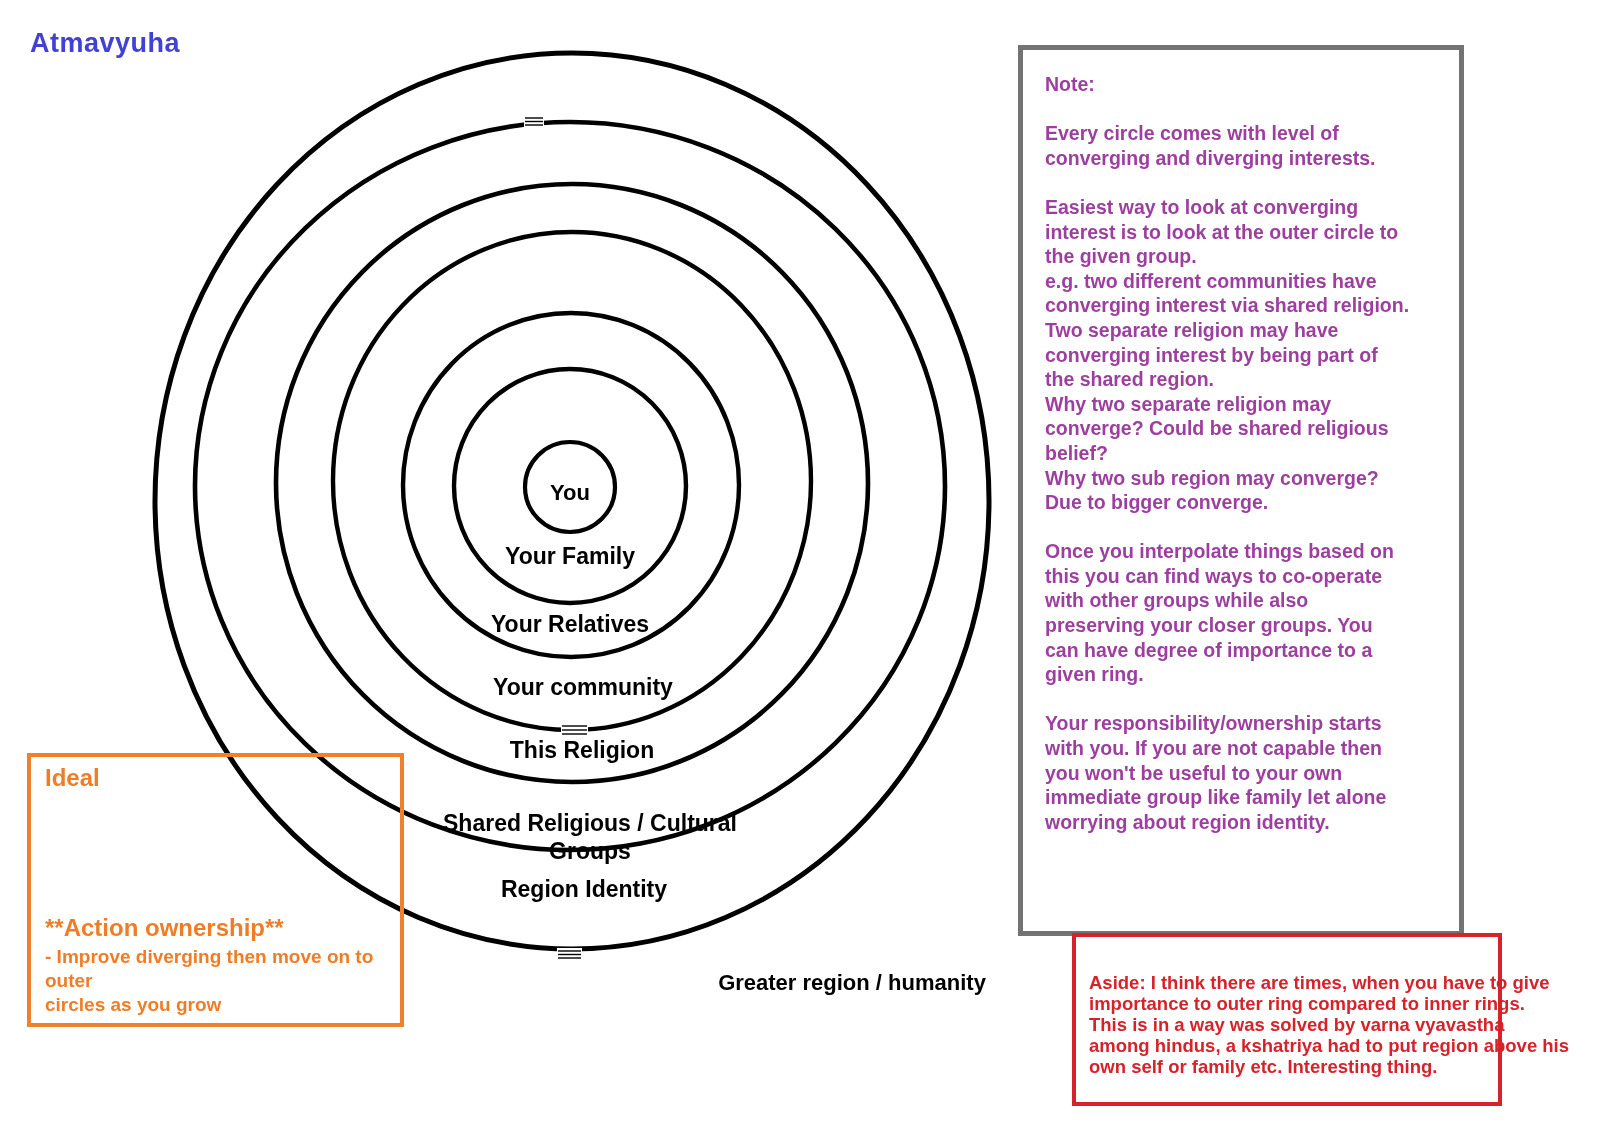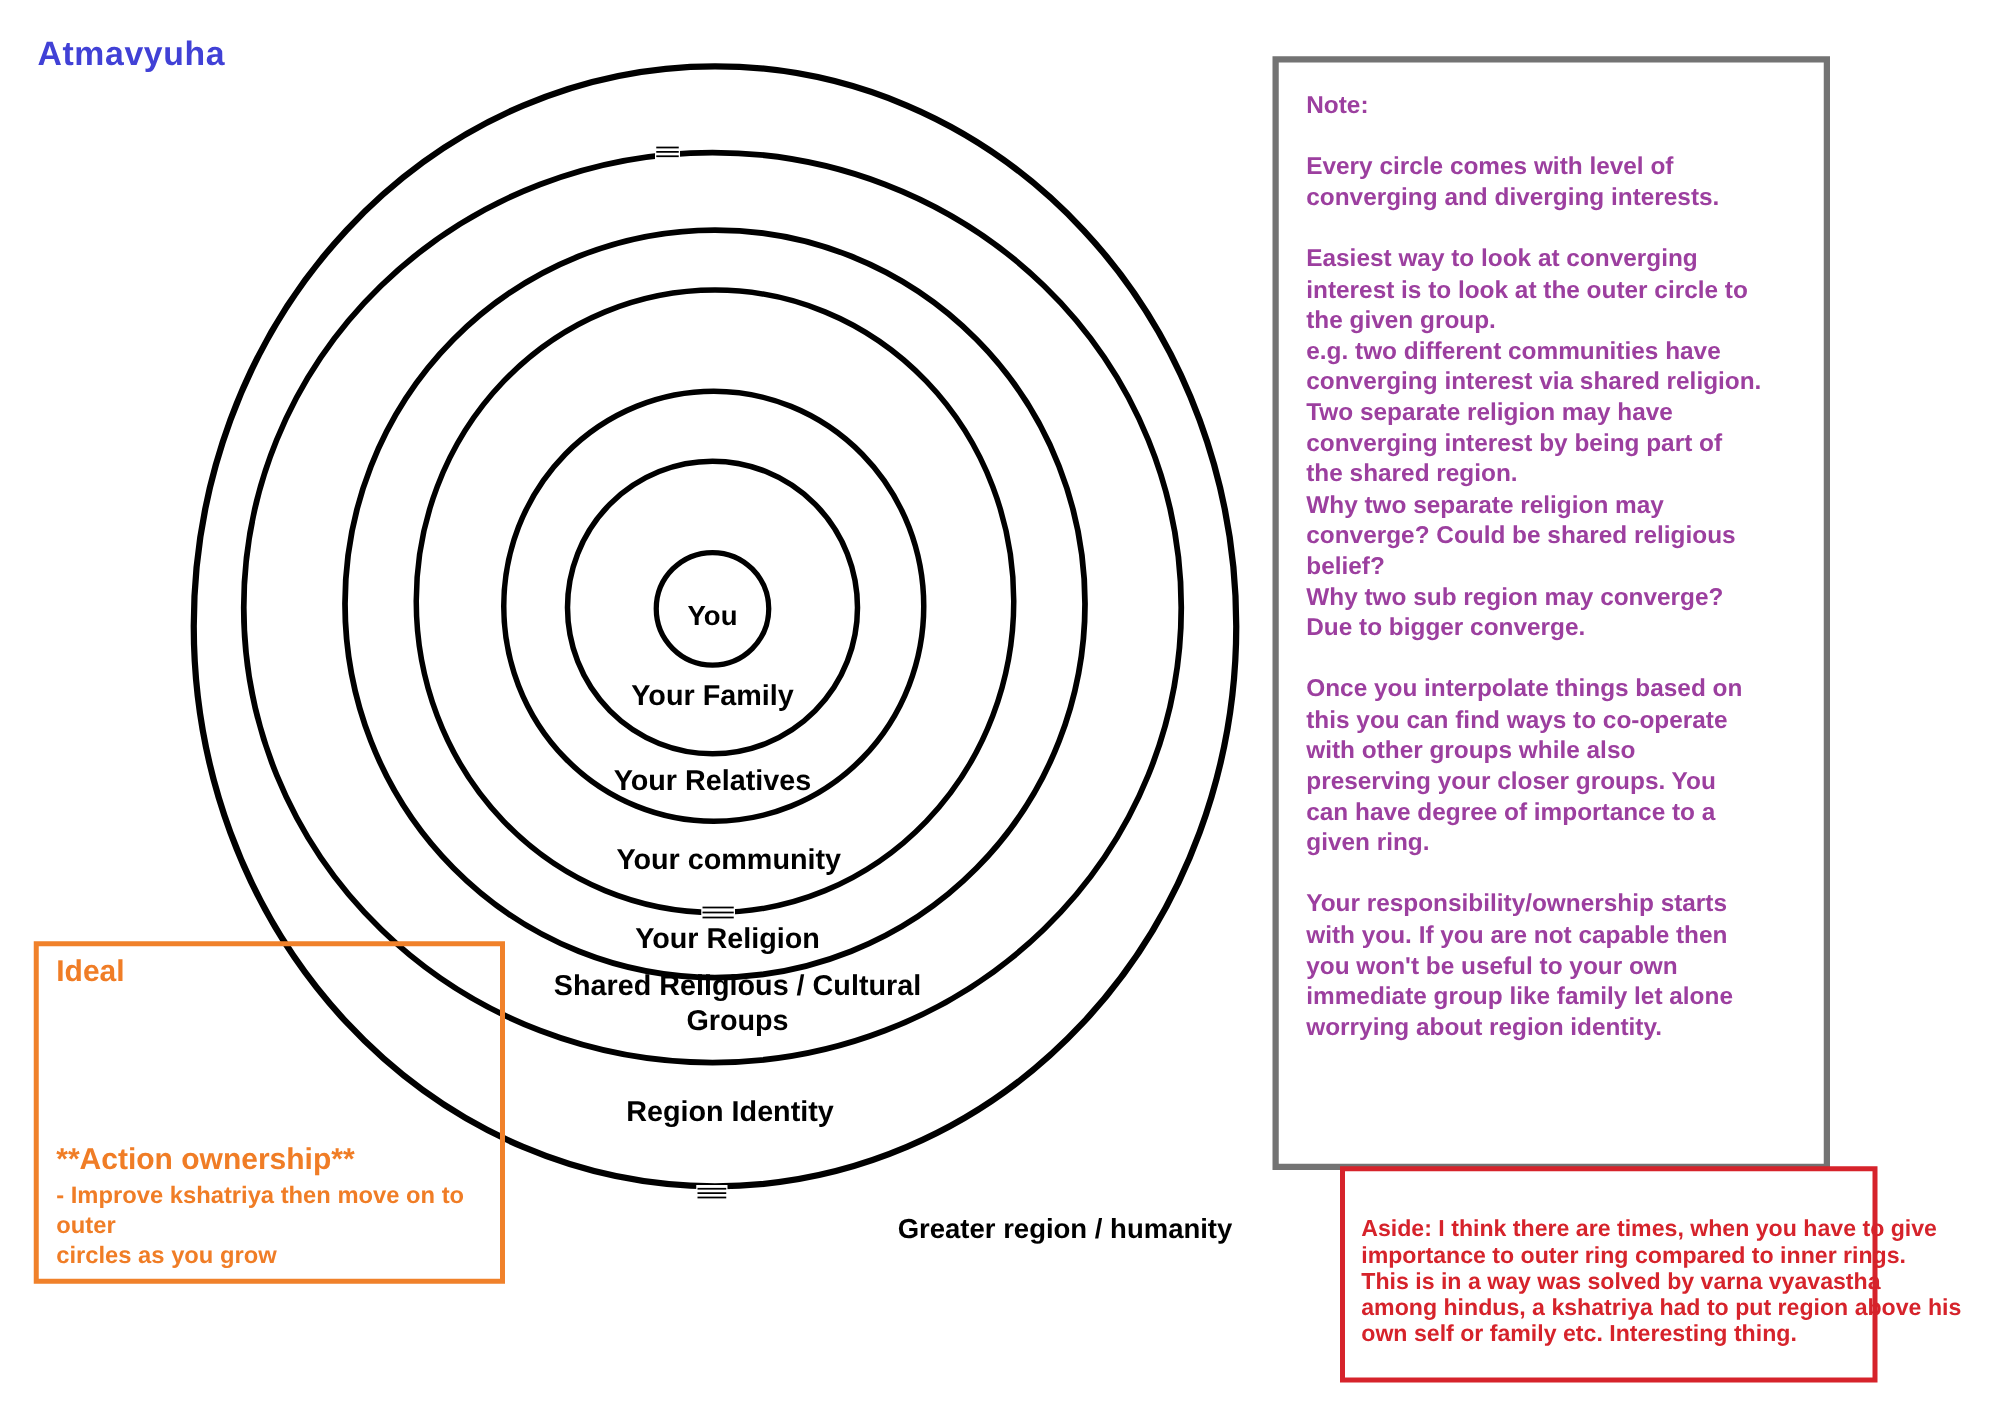--- a/index.html
+++ b/index.html
@@ -15,21 +15,21 @@
   }
   .ring-label{
     position:absolute;transform:translateX(-50%);font-weight:bold;color:#000;
     font-size:23px;line-height:27px;text-align:center;white-space:pre-line;
   }
   #rl-you{left:558px;top:479px;font-size:22px;}
   #rl-family{left:558px;top:543px;}
   #rl-relatives{left:558px;top:611px;}
   #rl-community{left:571px;top:674px;}
   #rl-religion{left:570px;top:737px;}
-  #rl-shared{left:578px;top:774px;line-height:28px;}
+  #rl-shared{left:578px;top:809px;line-height:28px;}
   #rl-region{left:572px;top:876px;}
   #rl-outside{left:840px;top:970px;font-size:22px;line-height:26px;}
 
   
   #ideal-box{
     position:absolute;left:15px;top:753px;width:377px;height:274px;
     border:4px solid #f0812a;box-sizing:border-box;background:transparent;
   }
   .ideal-text{position:absolute;color:#f07d26;font-weight:bold;white-space:pre-line;}
   #ideal-heading{left:14px;top:5px;font-size:24px;line-height:31px;}
@@ -98,30 +98,30 @@
       </g>
     </g>
   </svg>
 
   <div id="page-title">Atmavyuha</div>
 
   <div class="ring-label" id="rl-you">You</div>
   <div class="ring-label" id="rl-family">Your Family</div>
   <div class="ring-label" id="rl-relatives">Your Relatives</div>
   <div class="ring-label" id="rl-community">Your community</div>
-  <div class="ring-label" id="rl-religion">Your Religion</div>
+  <div class="ring-label" id="rl-religion">This Religion</div>
   <div class="ring-label" id="rl-shared">Shared Religious / Cultural
 Groups</div>
   <div class="ring-label" id="rl-region">Region Identity</div>
   <div class="ring-label" id="rl-outside">Greater region / humanity</div>
 
   <div id="ideal-box">
     <div class="ideal-text" id="ideal-heading">Ideal</div>
     <div class="ideal-text" id="ideal-action-title">**Action ownership**</div>
-    <div class="ideal-text" id="ideal-action-body">- Improve kshatriya then move on to outer
+    <div class="ideal-text" id="ideal-action-body">- Improve diverging then move on to outer
 circles as you grow</div>
   </div>
 
   <div id="note-box">
     <div id="note-text">Note:
 
 Every circle comes with level of
 converging and diverging interests.
 
 Easiest way to look at converging

